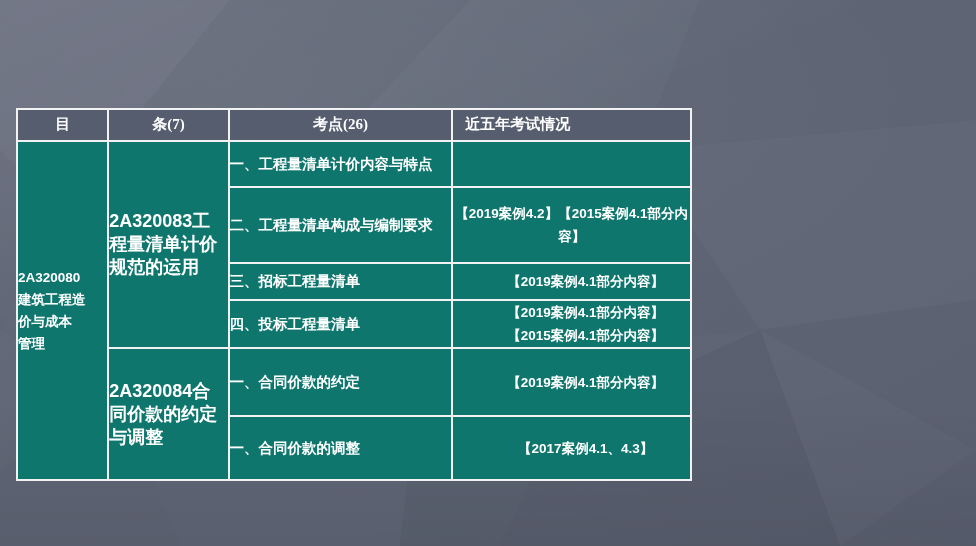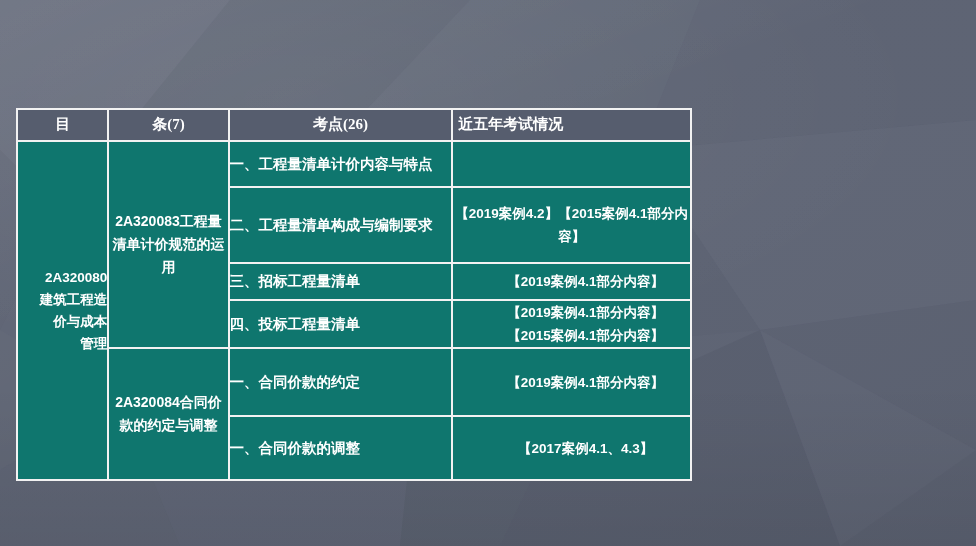--- a/index.html
+++ b/index.html
@@ -91,32 +91,32 @@
     height: 25px;
     font-size: 15px;
     font-weight: bold;
     font-family: "Liberation Serif", "DejaVu Serif", serif;
     text-align: center;
     padding: 2px 0 3px 0;
     background: #565d6e;
   }
   tr.head th.left {
     text-align: left;
-    padding-left: 5px;
+    padding-left: 12px;
   }
   td.rowspan-cell {
-    text-align: right;
+    text-align: left;
     font-size: 13.5px;
     font-weight: bold;
     line-height: 22px;
     padding: 4px 3px;
   }
   td.col2-cell {
-    text-align: center;
-    font-size: 14px;
+    text-align: left;
+    font-size: 18px;
     font-weight: bold;
     line-height: 23px;
     padding: 6px 7px;
   }
   td.topic {
     text-align: left;
     font-size: 14.5px;
     font-weight: bold;
     line-height: 25px;
     padding: 6px 8px;

